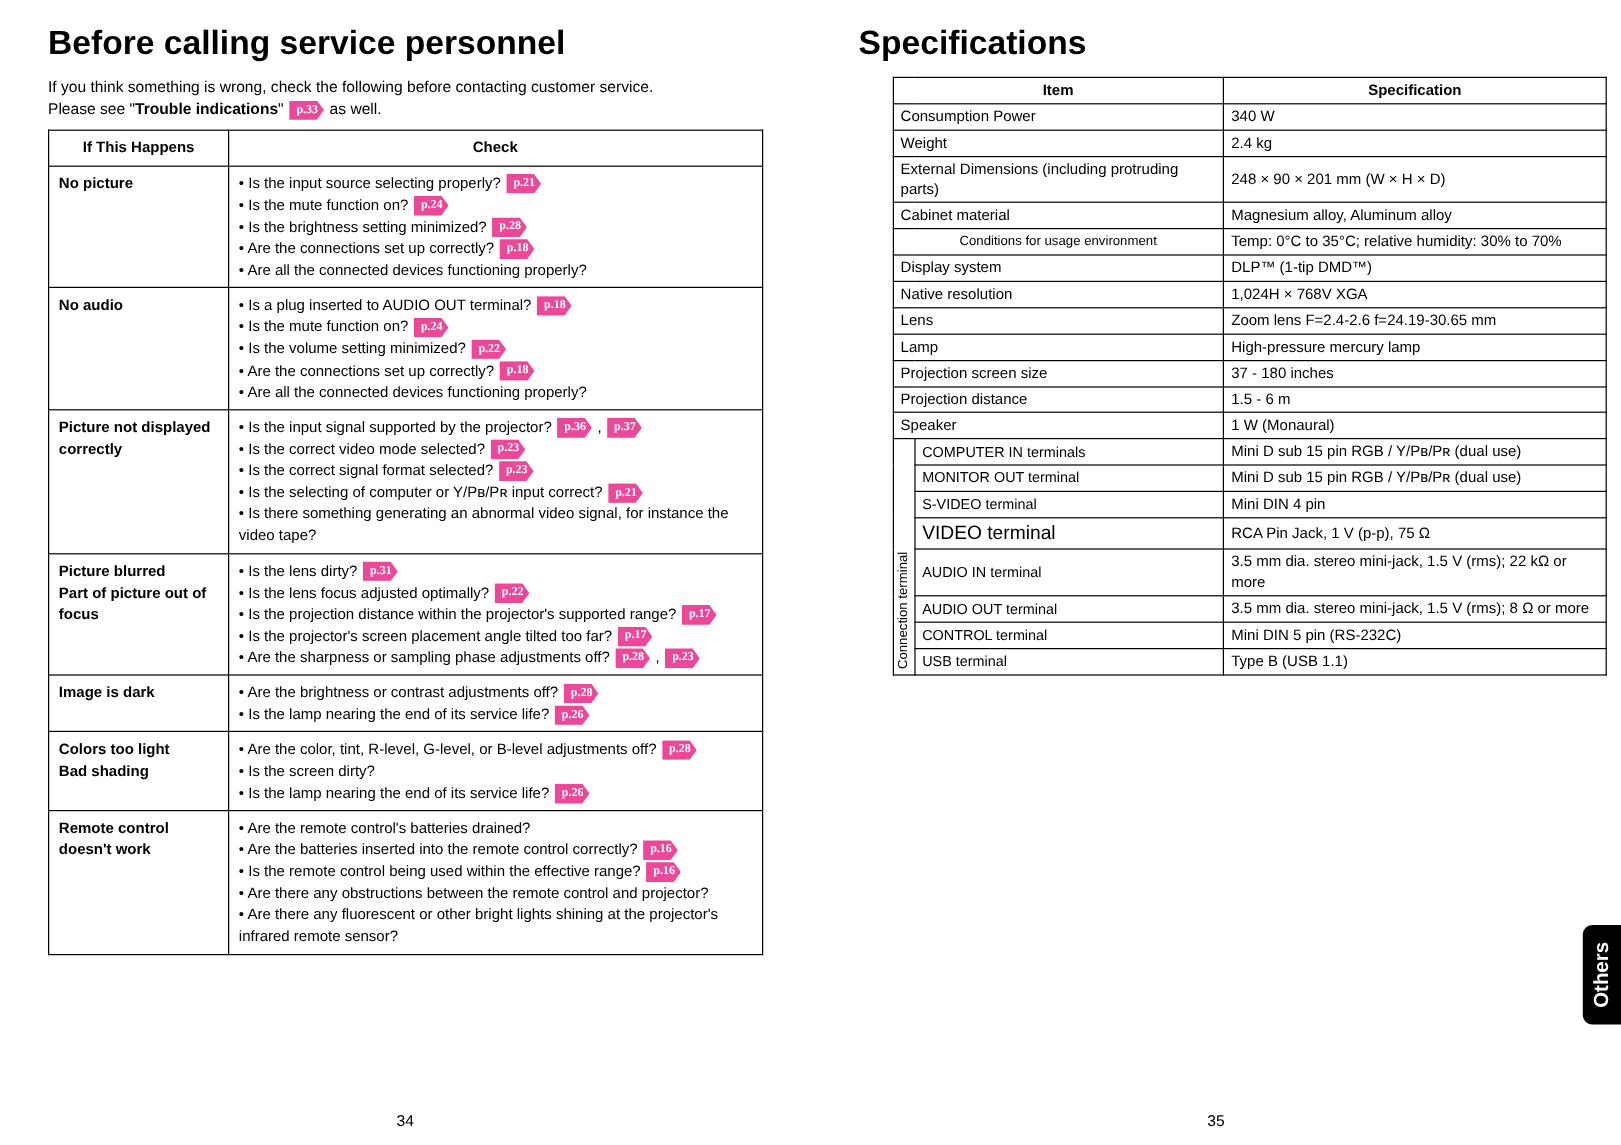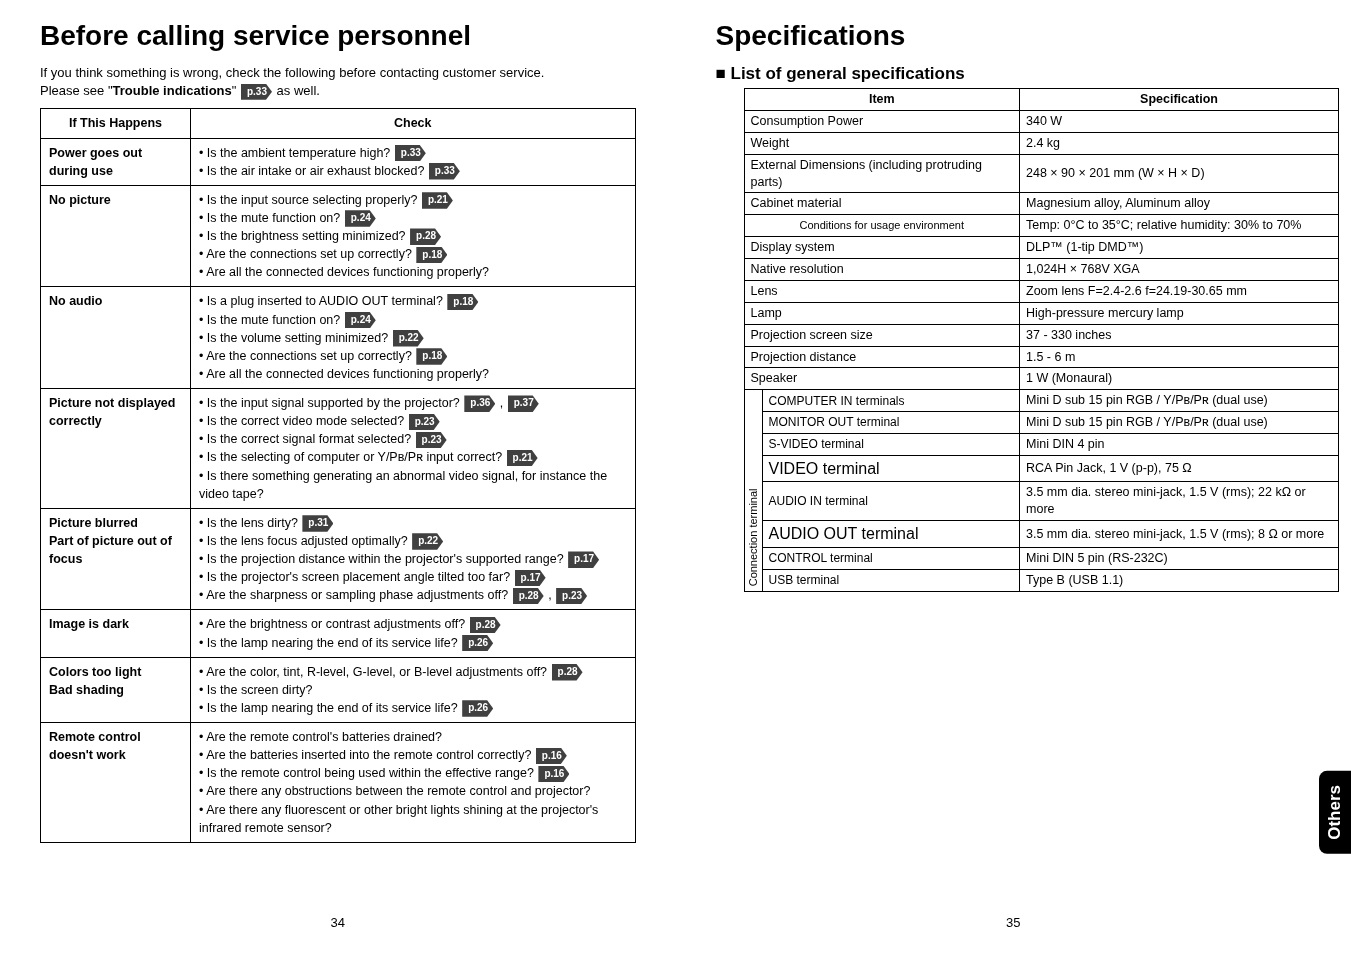--- a/index.html
+++ b/index.html
@@ -22,29 +22,30 @@
       font-weight: bold;
       margin-bottom: 12px;
     }
     .intro {
       font-size: 13px;
       margin-bottom: 8px;
       line-height: 1.4;
     }
     .pref {
       display: inline-block;
-      background: #404040;
+      background: #ec4899;
       color: #fff;
       font-size: 10px;
       font-weight: bold;
       padding: 1px 5px 1px 6px;
       -webkit-clip-path: polygon(0 0, calc(100% - 6px) 0, 100% 50%, calc(100% - 6px) 100%, 0 100%);
       clip-path: polygon(0 0, calc(100% - 6px) 0, 100% 50%, calc(100% - 6px) 100%, 0 100%);
       vertical-align: middle;
       margin: 0 1px;
+      font-family: Liberation Serif, serif;
     }
     table.troubleshoot {
       width: 100%;
       border-collapse: collapse;
       font-size: 12.5px;
     }
     table.troubleshoot th, table.troubleshoot td {
       border: 1px solid #000;
       padding: 5px 8px;
       text-align: left;
@@ -55,21 +56,21 @@
       font-weight: bold;
       text-align: center;
     }
     table.troubleshoot td:first-child {
       font-weight: bold;
       width: 150px;
     }
     .check-item::before { content: "• "; }
     .page-num {
       position: absolute;
-      bottom: 24px;
+      bottom: 13px;
       font-size: 13px;
     }
     .pn-left { left: 50%; transform: translateX(-50%); }
     .pn-right { left: 50%; transform: translateX(-50%); margin-top: 16px; }
 
     .subhead {
       font-size: 17px;
       font-weight: bold;
       margin: 6px 0 4px 0;
     }
@@ -126,27 +127,20 @@
 
   <table class="troubleshoot">
     <thead>
       <tr>
         <th>If  This Happens</th>
         <th>Check</th>
       </tr>
     </thead>
     <tbody id="troubleshoot-body">
         <tr>
-          <td>Power goes out during use</td>
-          <td>
-            <div class="check-item">Is the ambient temperature high? <span class="pref">p.33</span></div>
-            <div class="check-item">Is the air intake or air exhaust blocked? <span class="pref">p.33</span></div>
-          </td>
-        </tr>
-        <tr>
           <td>No picture</td>
           <td>
             <div class="check-item">Is the input source selecting properly? <span class="pref">p.21</span></div>
             <div class="check-item">Is the mute function on? <span class="pref">p.24</span></div>
             <div class="check-item">Is the brightness setting minimized? <span class="pref">p.28</span></div>
             <div class="check-item">Are the connections set up correctly? <span class="pref">p.18</span></div>
             <div class="check-item">Are all the connected devices functioning properly?</div>
           </td>
         </tr>
         <tr>
@@ -205,21 +199,20 @@
           </td>
         </tr>
       </tbody>
   </table>
 
   <div class="page-num pn-left">34</div>
 </div>
 
 <div class="page page-right">
   <h1>Specifications</h1>
-  <div class="subhead">List of general specifications</div>
 
   <table class="spec">
     <thead>
       <tr>
         <th colspan="2">Item</th>
         <th>Specification</th>
       </tr>
     </thead>
     <tbody id="spec-body">
         <tr>
@@ -253,21 +246,21 @@
         <tr>
           <td colspan="2">Lens</td>
           <td>Zoom lens F=2.4-2.6   f=24.19-30.65 mm</td>
         </tr>
         <tr>
           <td colspan="2">Lamp</td>
           <td>High-pressure mercury lamp</td>
         </tr>
         <tr>
           <td colspan="2">Projection screen size</td>
-          <td>37 - 330 inches</td>
+          <td>37 - 180 inches</td>
         </tr>
         <tr>
           <td colspan="2">Projection distance</td>
           <td>1.5 - 6 m</td>
         </tr>
         <tr>
           <td colspan="2">Speaker</td>
           <td>1 W (Monaural)</td>
         </tr>
         <tr>
@@ -285,21 +278,21 @@
         </tr>
         <tr>
           <td style="font-size: 16px;">VIDEO terminal</td>
           <td>RCA Pin Jack, 1 V (p-p), 75 Ω</td>
         </tr>
         <tr>
           <td style="font-size: 12px;">AUDIO IN terminal</td>
           <td>3.5 mm dia. stereo mini-jack, 1.5 V (rms); 22 kΩ or more</td>
         </tr>
         <tr>
-          <td style="font-size: 16px;">AUDIO OUT terminal</td>
+          <td style="font-size: 12px;">AUDIO OUT terminal</td>
           <td>3.5 mm dia. stereo mini-jack, 1.5 V (rms); 8 Ω or more</td>
         </tr>
         <tr>
           <td style="font-size: 12px;">CONTROL terminal</td>
           <td>Mini DIN 5 pin (RS-232C)</td>
         </tr>
         <tr>
           <td style="font-size: 12px;">USB terminal</td>
           <td>Type B (USB 1.1)</td>
         </tr>

